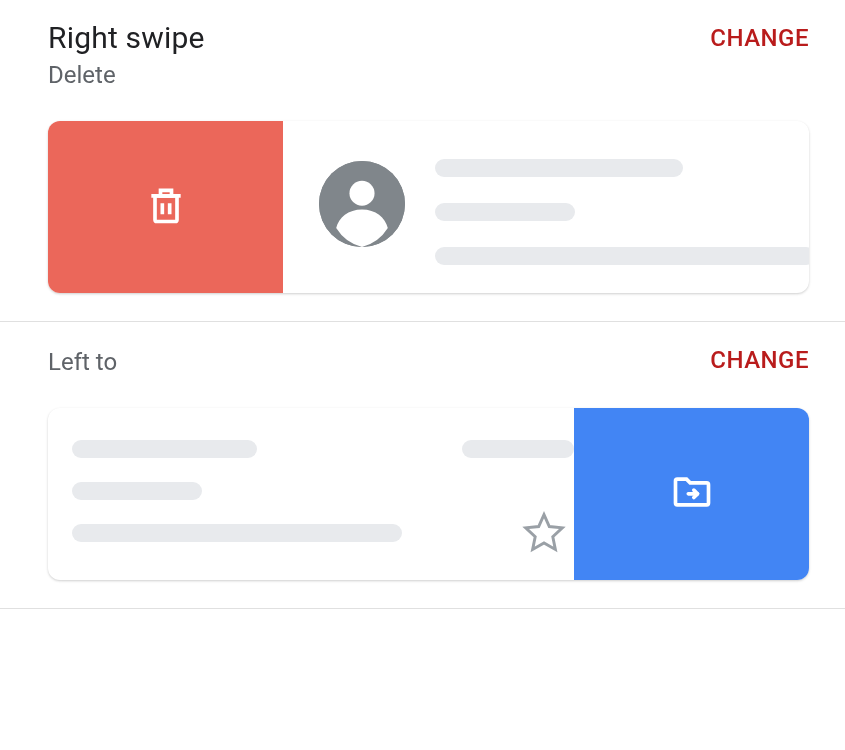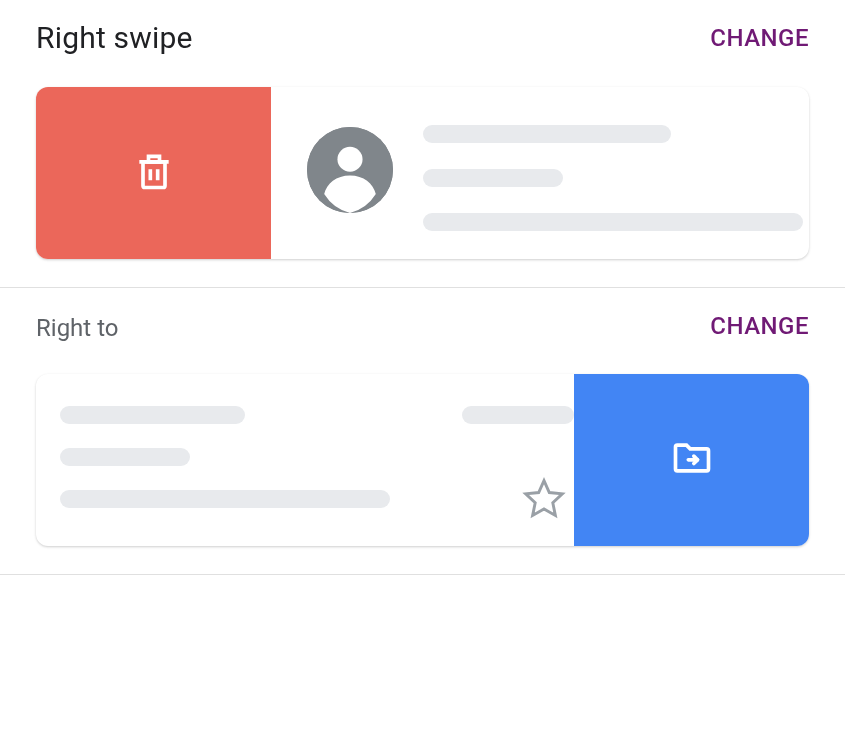--- a/index.html
+++ b/index.html
@@ -7,21 +7,21 @@
       margin: 0;
       padding: 0;
     }
     body {
       font-family: -apple-system, BlinkMacSystemFont, 'Segoe UI', Roboto, Arial, sans-serif;
       background: #ffffff;
       width: 845px;
       height: 750px;
     }
     .section {
-      padding: 20px 36px 28px 36px;
+      padding: 20px 36px 28px 48px;
     }
     .divider {
       height: 1px;
       background: #e0e0e0;
     }
     .header-row {
       display: flex;
       justify-content: space-between;
       align-items: flex-start;
     }
@@ -32,21 +32,21 @@
       letter-spacing: 0.2px;
     }
     .subtitle {
       font-size: 24px;
       color: #5f6368;
       margin-top: 6px;
     }
     .change-link {
       font-size: 24px;
       font-weight: 500;
-      color: #701a75;
+      color: #b91c1c;
       letter-spacing: 0.5px;
       cursor: pointer;
       margin-top: 4px;
     }
     .preview-card {
       margin-top: 32px;
       border-radius: 12px;
       box-shadow: 0 1px 3px rgba(0,0,0,0.12), 0 1px 2px rgba(0,0,0,0.08);
       display: flex;
       overflow: hidden;
@@ -147,20 +147,21 @@
       height: 44px;
     }
   </style>
 </head>
 <body>
 
 <div class="section">
   <div class="header-row">
     <div>
       <div class="title">Right swipe</div>
+      <div class="subtitle">Delete</div>
     </div>
     <div class="change-link">CHANGE</div>
   </div>
 
   <div class="preview-card">
     <div class="action-panel left" style="background:#eb675a">
       <span>
         <svg viewBox="0 0 24 24" fill="none" stroke="#ffffff" stroke-width="2">
           <path d="M6 7h12v13a1 1 0 0 1-1 1H7a1 1 0 0 1-1-1V7z"></path>
           <path d="M4 7h16"></path>
@@ -185,21 +186,21 @@
       </div>
     </div>
   </div>
 </div>
 
 <div class="divider"></div>
 
 <div class="section">
   <div class="header-row">
     <div>
-      <div class="subtitle">Right to</div>
+      <div class="subtitle">Left to</div>
     </div>
     <div class="change-link">CHANGE</div>
   </div>
 
   <div class="preview-card">
     <div class="content-panel content-left">
       <div class="lines">
         <div class="ph ph1"></div>
         <div class="ph ph2"></div>
         <div class="ph ph3"></div>

